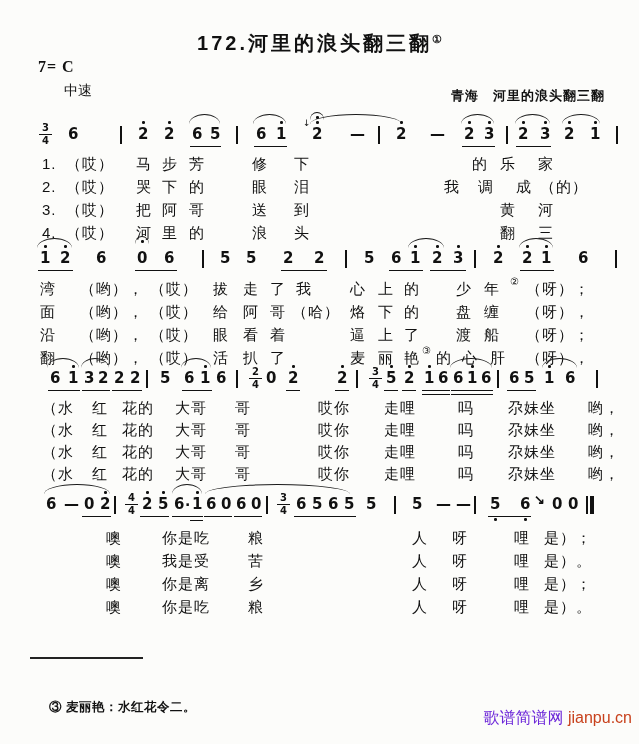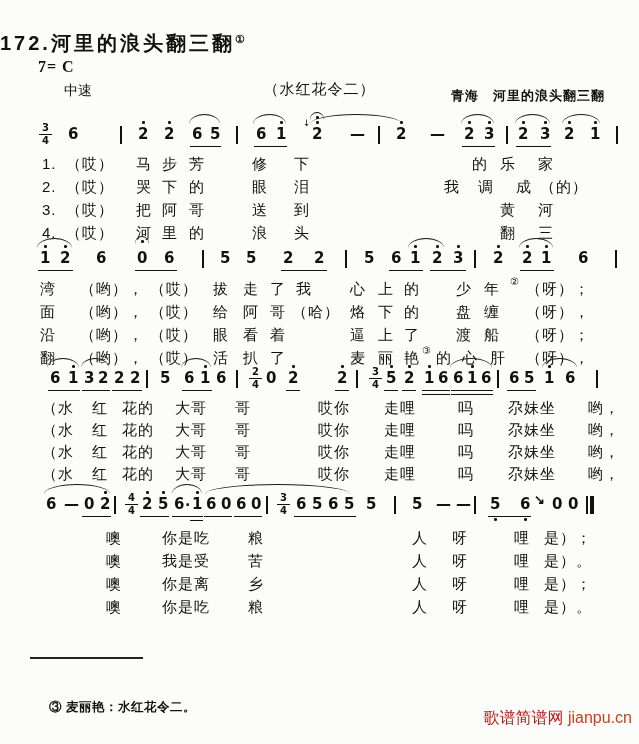--- a/index.html
+++ b/index.html
@@ -1,19 +1,19 @@
 <!DOCTYPE html>
 <html><head>
 <meta charset="utf-8">
 <style>
   html,body{margin:0;padding:0;background:#e8e8e8;}
   #page{position:relative;width:639px;height:744px;background:#fcfcfa;overflow:hidden;
         font-family:"Liberation Sans",sans-serif;color:#111;}
   
-  .title{position:absolute;top:30px;left:0;right:0;text-align:left;
+  .title{position:absolute;top:30px;left:0;right:0;text-align:center;
          font-size:20px;font-weight:bold;letter-spacing:3px;white-space:nowrap;}
   .tsup{font-size:11px;vertical-align:7px;letter-spacing:0;}
   .key{position:absolute;left:38px;top:58px;font-weight:bold;font-size:16px;
        font-family:"Liberation Serif",serif;letter-spacing:1px;}
   .tempo{position:absolute;left:64px;top:82px;font-size:14px;}
   .tune{position:absolute;left:0;right:0;top:80px;text-align:center;font-size:15px;letter-spacing:1px;}
   .region{position:absolute;right:34px;top:87px;font-size:13px;font-weight:bold;letter-spacing:1px;}
   
   .mline{position:absolute;left:0;width:639px;height:34px;}
   .note{position:absolute;top:5px;font-size:15px;font-weight:bold;line-height:1;
@@ -39,31 +39,30 @@
   
   .lrow{position:absolute;left:0;width:639px;height:22px;}
   .lcell{position:absolute;top:0;font-size:15px;white-space:pre;letter-spacing:1px;}
   .lcell.sup{font-size:10px;top:-4px;letter-spacing:0;}
   
   .credits{position:absolute;right:30px;top:621px;font-size:14px;font-weight:bold;letter-spacing:1px;}
   .rule{position:absolute;left:30px;top:657px;width:113px;height:2px;background:#222;}
   .fnote{position:absolute;left:49px;font-size:12.5px;font-weight:bold;letter-spacing:0.5px;}
   .fn1{top:667px;} .fn2{top:683px;} .fn3{top:699px;}
   .watermark{position:absolute;right:7px;top:708px;font-size:16px;white-space:nowrap;}
-  .wm-site{color:#b91c1c;}
+  .wm-site{color:#6d28d9;}
   .wm-url{color:#c8411c;}
 </style>
 </head>
 <body>
 
 <div id="page">
   <div class="title"><span>172.河里的浪头翻三翻</span><span class="tsup">①</span></div>
   <div class="key">7= C</div>
   <div class="tempo">中速</div>
-  <div class="tune">（水红花令二）</div>
   <div class="region">青海　河里的浪头翻三翻</div>
 
   <div class="rule"></div>
   <div class="fnote fn3">③ 麦丽艳：水红花令二。</div>
   <div class="watermark"><span class="wm-site">歌谱简谱网</span> <span class="wm-url">jianpu.cn</span></div>
 <div class="mline" style="top: 122px;">
       <span class="ts" style="left: 38px;">
         <b>3</b>
         <i></i>
         <b>4</b>

